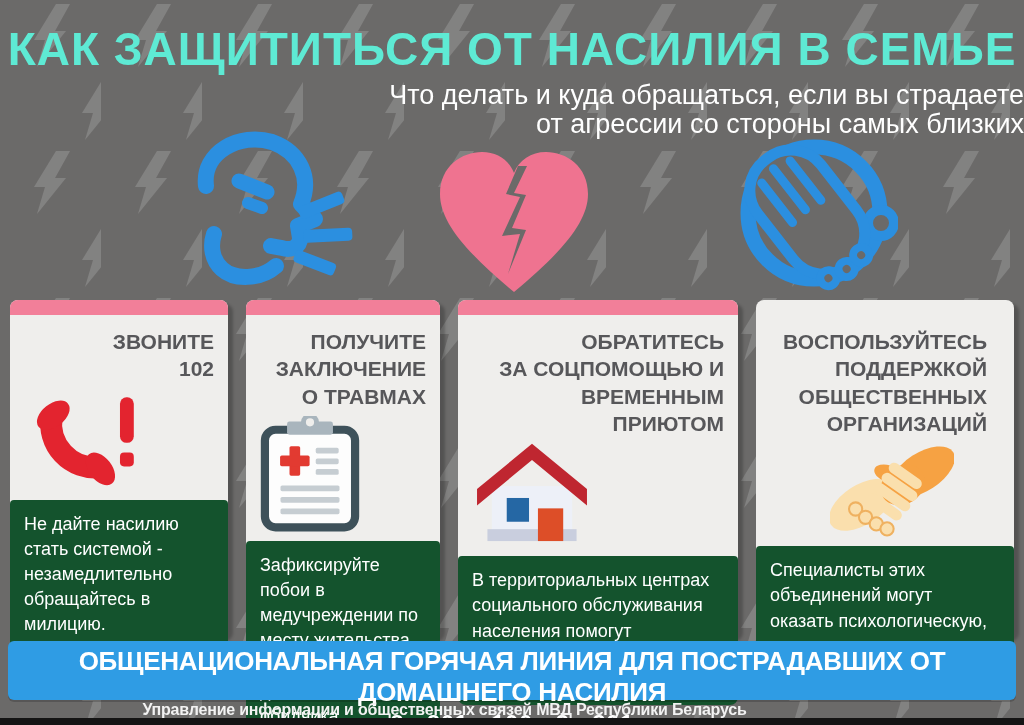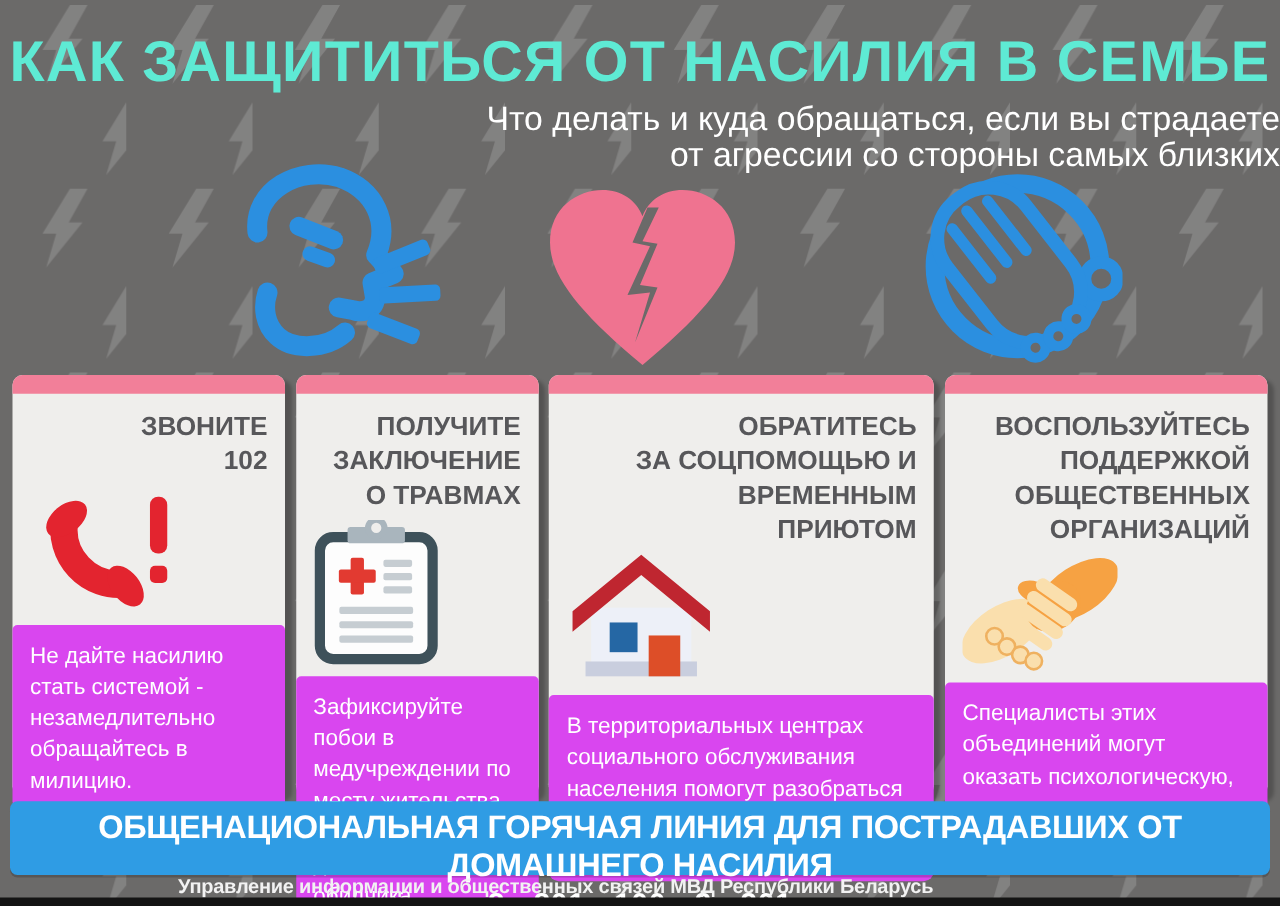--- a/index.html
+++ b/index.html
@@ -33,32 +33,32 @@
     position:absolute; top:300px; left:10px; width:1004px; height:337px;
     display:flex; justify-content:space-between;
   }
   .card {
     display:flex; flex-direction:column;
     background:#efeeec; border-radius:8px;
     box-shadow:5px 4px 3px rgba(0,0,0,0.22);
   }
   .card-1 { width:218px; }
   .card-2 { width:194px; }
-  .card-3 { width:308px; }
-  .card-4 { width:258px; }
+  .card-3 { width:280px; }
+  .card-4 { width:258px;align-items:center; }
   .card-strip { height:15px; background:#f27f99; border-radius:8px 8px 0 0; flex:0 0 auto; }
   .card-title {
     padding:13px 14px 6px 14px; text-align:right;
     font-size:21px; font-weight:bold; color:#57575a;
     line-height:1.3; white-space:pre-line;
   }
   .card-iconbox { flex:1; display:flex; align-items:flex-end; padding:0 0 9px 14px; }
   .card-footer {
     flex:0 0 auto; min-height:103px;
-    background:#d946ef; border-radius:4px 4px 8px 8px;
+    background:#14532d; border-radius:4px 4px 8px 8px;
     padding:12px 14px 11px 14px;
     color:#ffffff; font-size:18px; line-height:1.4;
   }
 
   
   .hotline {
     position:absolute; top:641px; left:8px; width:1008px; height:59px;
     background:#2f9ce4; border-radius:6px; text-align:center; color:#ffffff;
     box-shadow:0 2px 0 rgba(0,0,0,0.18);
   }

